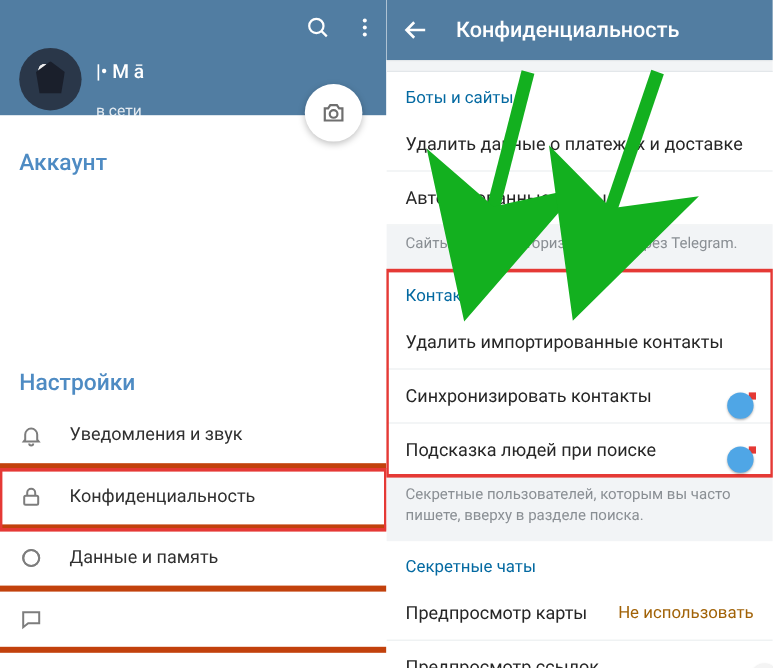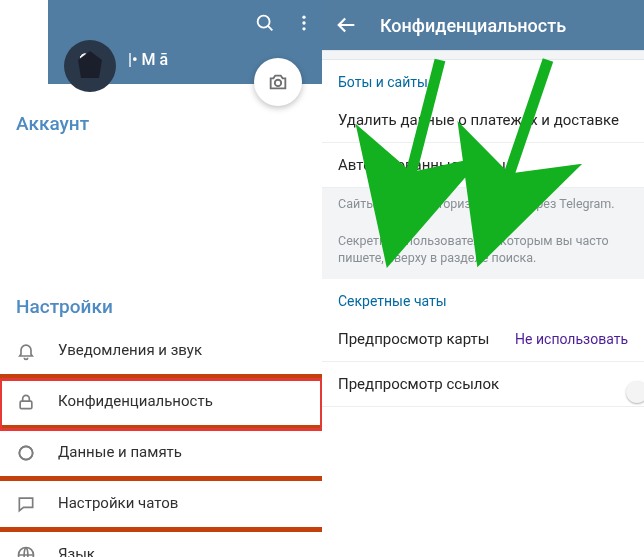--- a/index.html
+++ b/index.html
@@ -15,23 +15,22 @@
   }
   .wrap { display: flex; width: 644px; height: 557px; }
   .pane { height: 557px; overflow: hidden; position: relative; }
   .left { width: 322px; border-right: 0; }
   .right { width: 322px; }
 
   
   .l-header {
     background: #517da2;
     color: #fff;
-    height: 84px;
+    height: 96px;
     position: relative;
-    margin-left: 48px;
   }
   .l-actions { position: absolute; top: 12px; right: 8px; display: flex; gap: 18px; align-items: center; }
   .l-actions span { display:inline-flex; }
   .avatar {
     position: absolute; left: 16px; top: 40px;
     width: 52px; height: 52px; border-radius: 50%;
     background: radial-gradient(circle at 40% 35%, #eee 0 10%, #2a3749 11% 100%);
     display:flex; align-items:center; justify-content:center;
     overflow:hidden;
   }
@@ -83,21 +82,21 @@
   }
   .toggle::after{
     content:""; position:absolute; right:-2px; top:-3px;
     width:22px; height:22px; border-radius:50%; background:#4fa6e6;
     box-shadow:0 1px 2px rgba(0,0,0,.3);
   }
   .toggle.off { background:#cfd3d6; }
   .toggle.off::after{ background:#f4f4f4; left:-2px; right:auto; }
   .hl-block { outline:3px solid #e53935; outline-offset:-2px; }
   .tog-wrap { padding-right:2px; }
-  .link-val { color:#4c1d95; font-size:14px; }
+  .link-val { color:#a16207; font-size:14px; }
 
   
   .arrows { position:absolute; left:0; top:0; width:644px; height:557px; pointer-events:none; }
 
   svg { display:block; }
 </style>
 </head>
 <body>
 
 <div class="wrap">
@@ -164,21 +163,20 @@
       </span>
       <span>Данные и память</span>
     </div>
 
     <div class="list-item">
       <span class="ico">
         <svg width="20" height="20" viewBox="0 0 24 24" fill="none" stroke="#7d7d7d" stroke-width="2">
             <path d="M4 5h16v11H9l-5 4z"></path>
           </svg>
       </span>
-      <span>Настройки чатов</span>
     </div>
 
     <div class="list-item">
       <span class="ico">
         <svg width="20" height="20" viewBox="0 0 24 24" fill="none" stroke="#7d7d7d" stroke-width="2">
             <circle cx="12" cy="12" r="9"></circle>
             <path d="M3 12h18M12 3c3 3 3 15 0 18M12 3c-3 3-3 15 0 18"></path>
           </svg>
       </span>
       <span>Язык</span>
@@ -199,20 +197,34 @@
     <div class="r-sectionbar"></div>
     <div class="r-label">Боты и сайты</div>
     <div class="r-item">
       <span>Удалить данные о платежах и доставке</span>
     </div>
     <div class="r-item">
       <span>Авторизованные сайты</span>
     </div>
     <div class="r-note shade">Сайты, где вы авторизовались через Telegram.</div>
 
+    <div class="hl-block">
+      <div class="r-label">Контакты</div>
+      <div class="r-item">
+        <span>Удалить импортированные контакты</span>
+      </div>
+      <div class="r-item">
+        <span>Синхронизировать контакты</span>
+        <span class="tog-wrap hl-red"><span class="toggle"></span></span>
+      </div>
+      <div class="r-item" style="border-bottom:none">
+        <span>Подсказка людей при поиске</span>
+        <span class="tog-wrap hl-red"><span class="toggle"></span></span>
+      </div>
+    </div>
     <div class="r-note shade">Секретные пользователей, которым вы часто пишете, вверху в разделе поиска.</div>
 
     <div class="r-label">Секретные чаты</div>
     <div class="r-item">
       <span>Предпросмотр карты</span>
       <span class="link-val">Не использовать</span>
     </div>
     <div class="r-item">
       <span>Предпросмотр ссылок</span>
       <span><span class="toggle off"></span></span>

